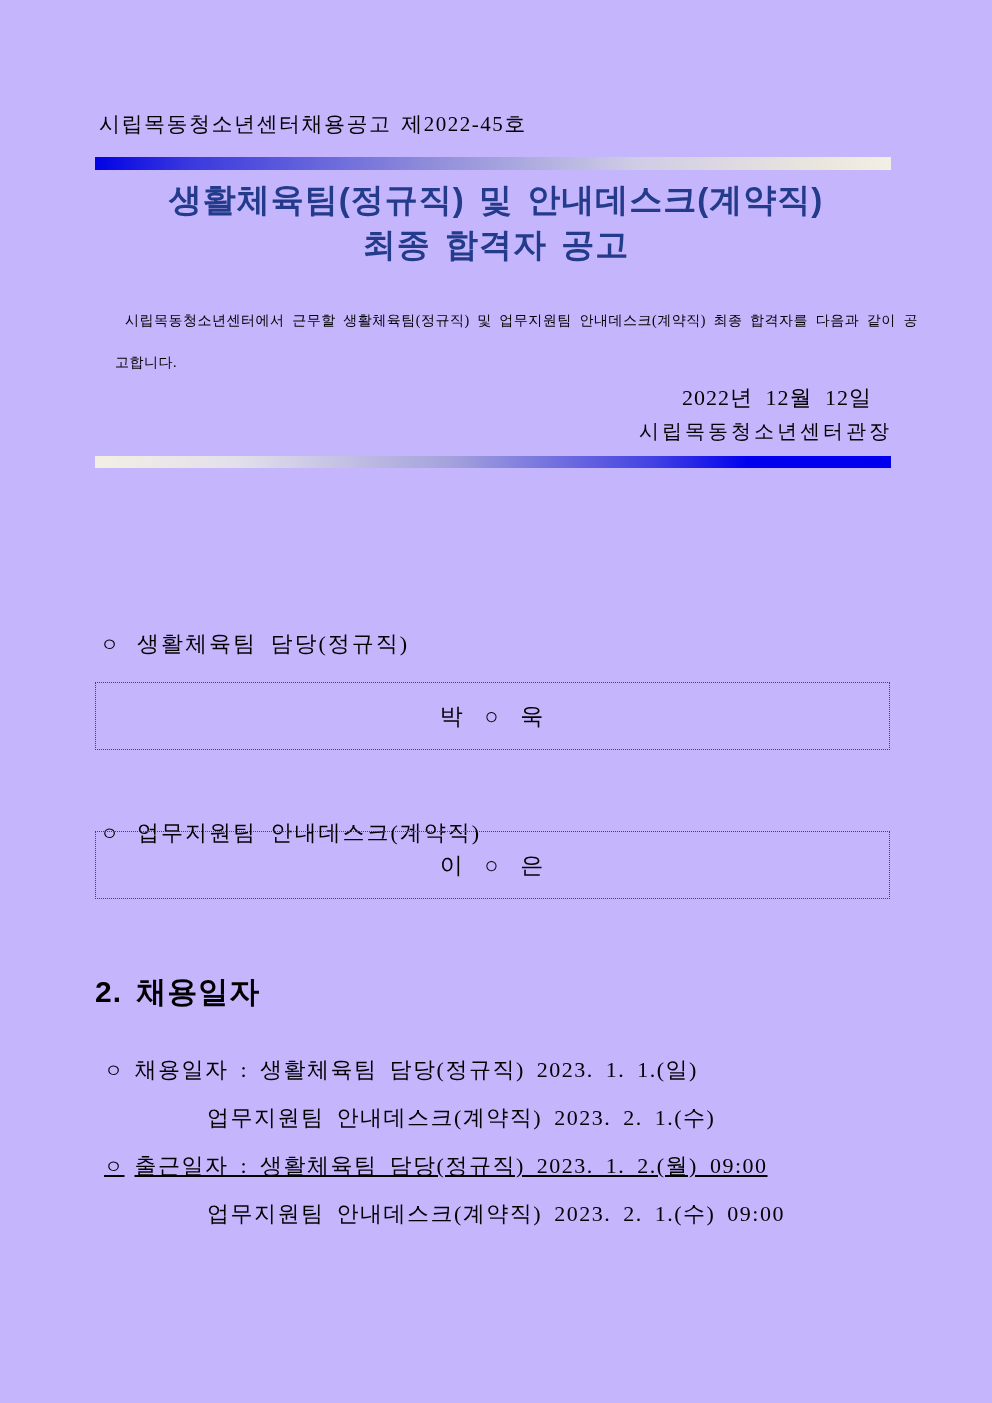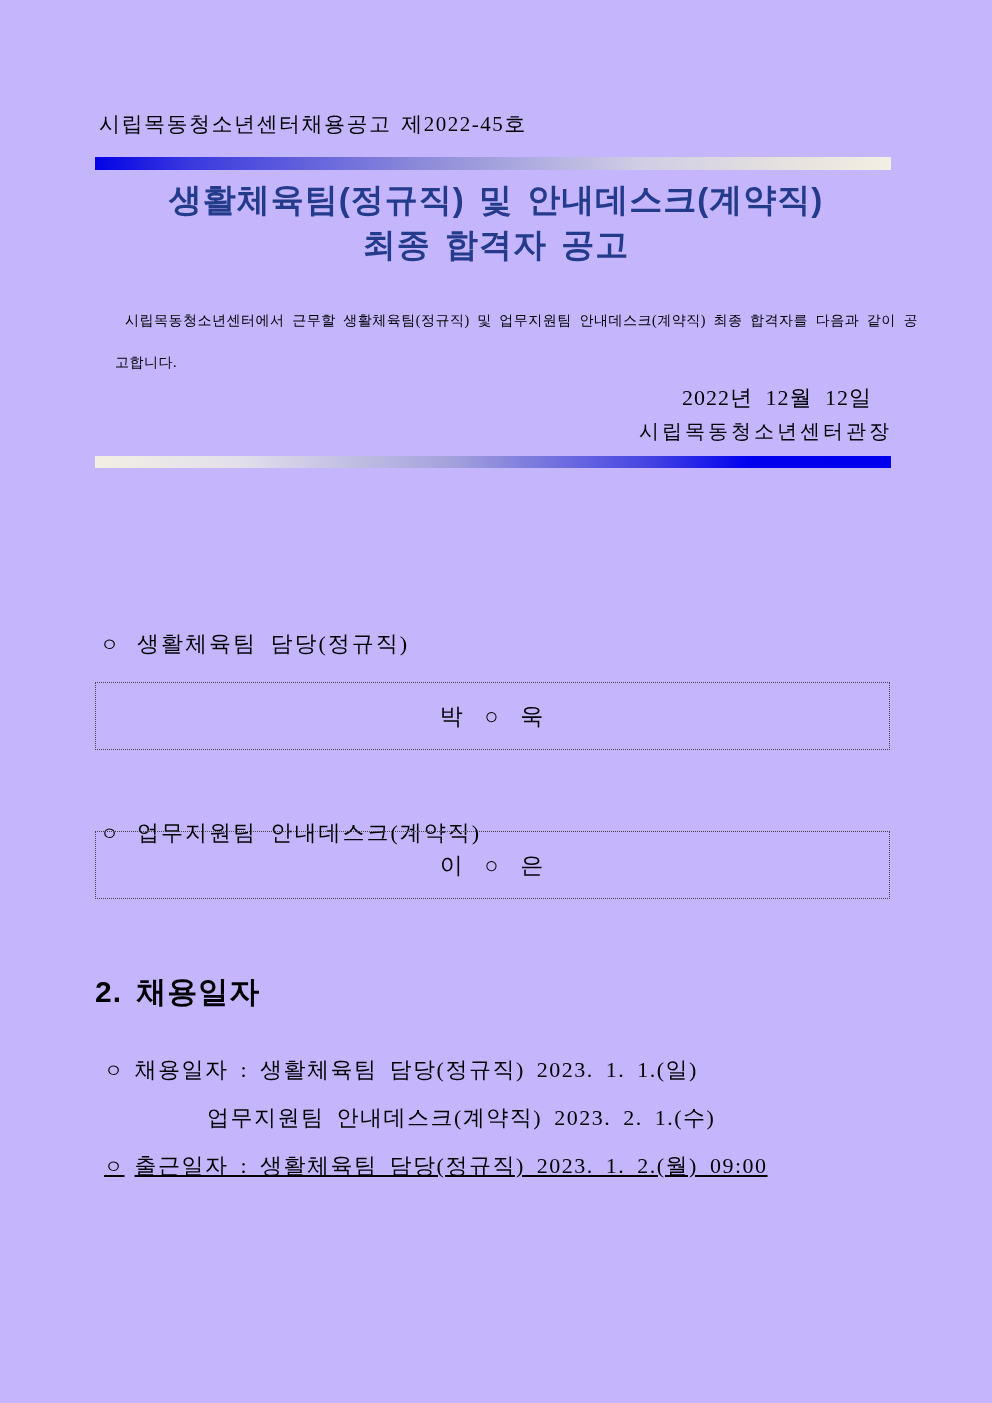--- a/index.html
+++ b/index.html
@@ -127,14 +127,17 @@
   </div>
 
   <div class="s2-row row-2">
     <span>업무지원팀 안내데스크(계약직) 2023. 2. 1.(수)</span>
   </div>
 
   <div class="s2-row row-3">
     <span class="bullet">ㅇ</span><span>출근일자 : 생활체육팀 담당(정규직) 2023. 1. 2.(월) 09:00</span>
   </div>
 
+  <div class="s2-row row-4">
+    <span>업무지원팀 안내데스크(계약직) 2023. 2. 1.(수) 09:00</span>
+  </div>
 
 </div>
 
 </body></html>

